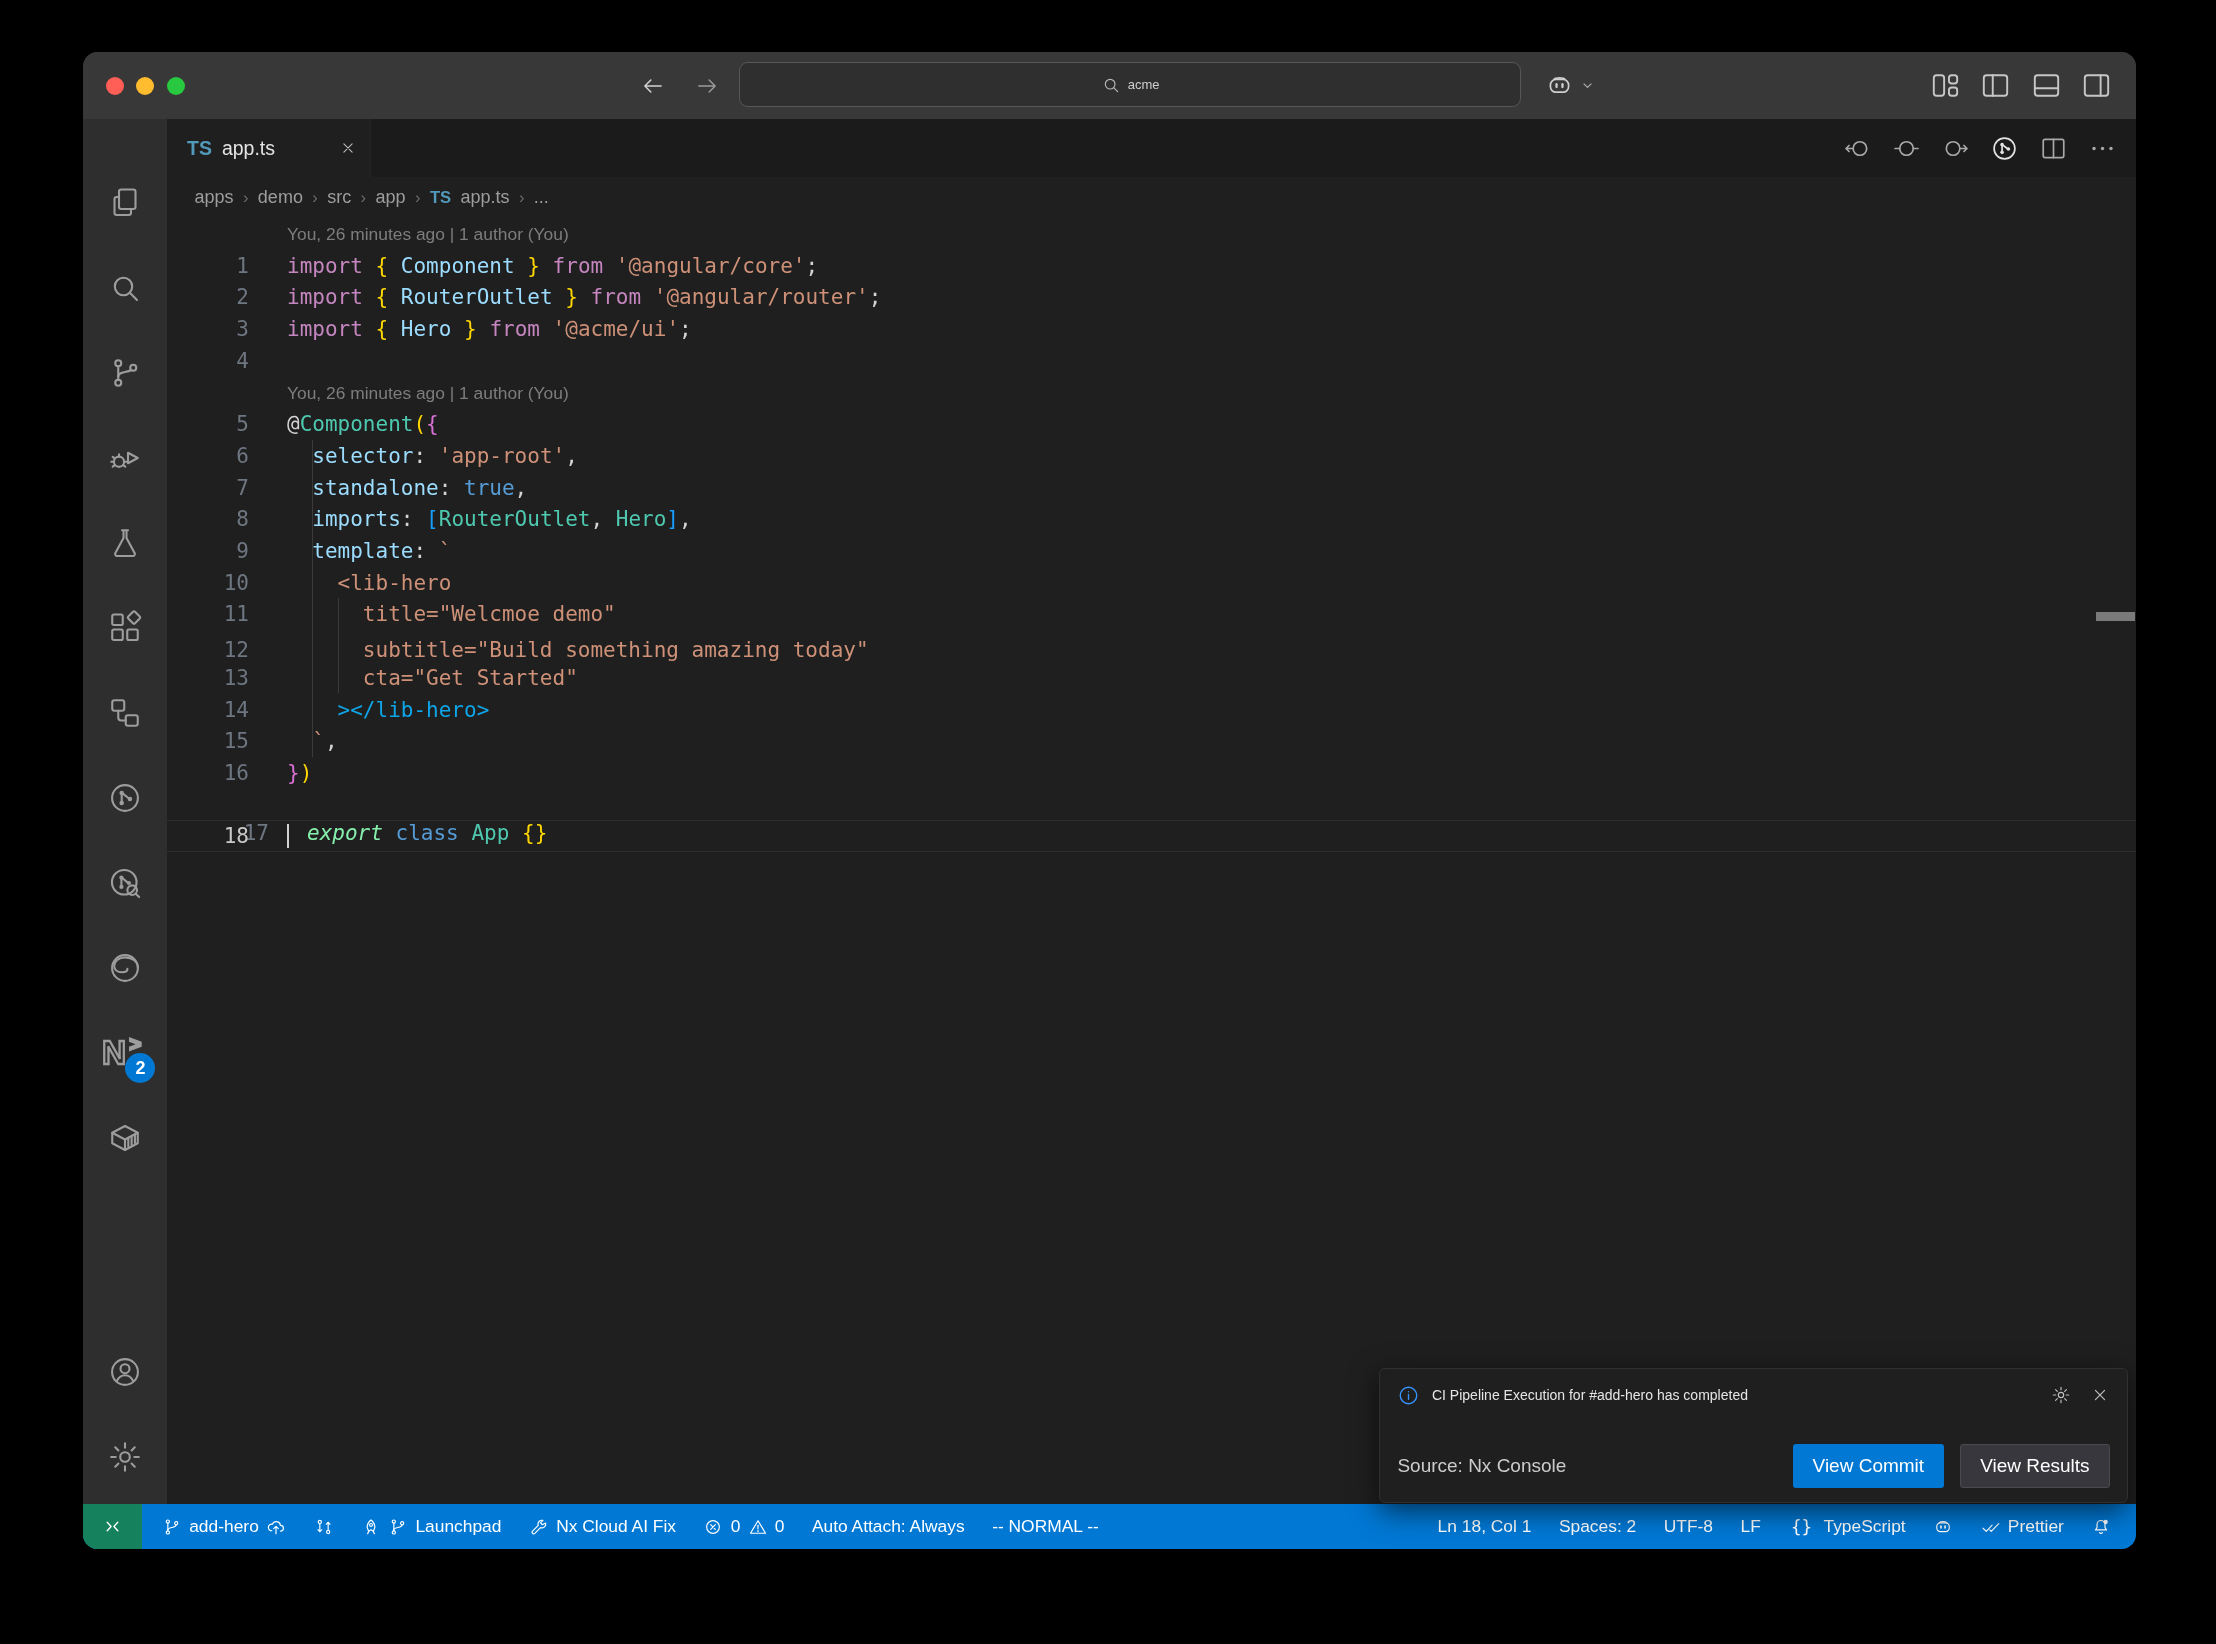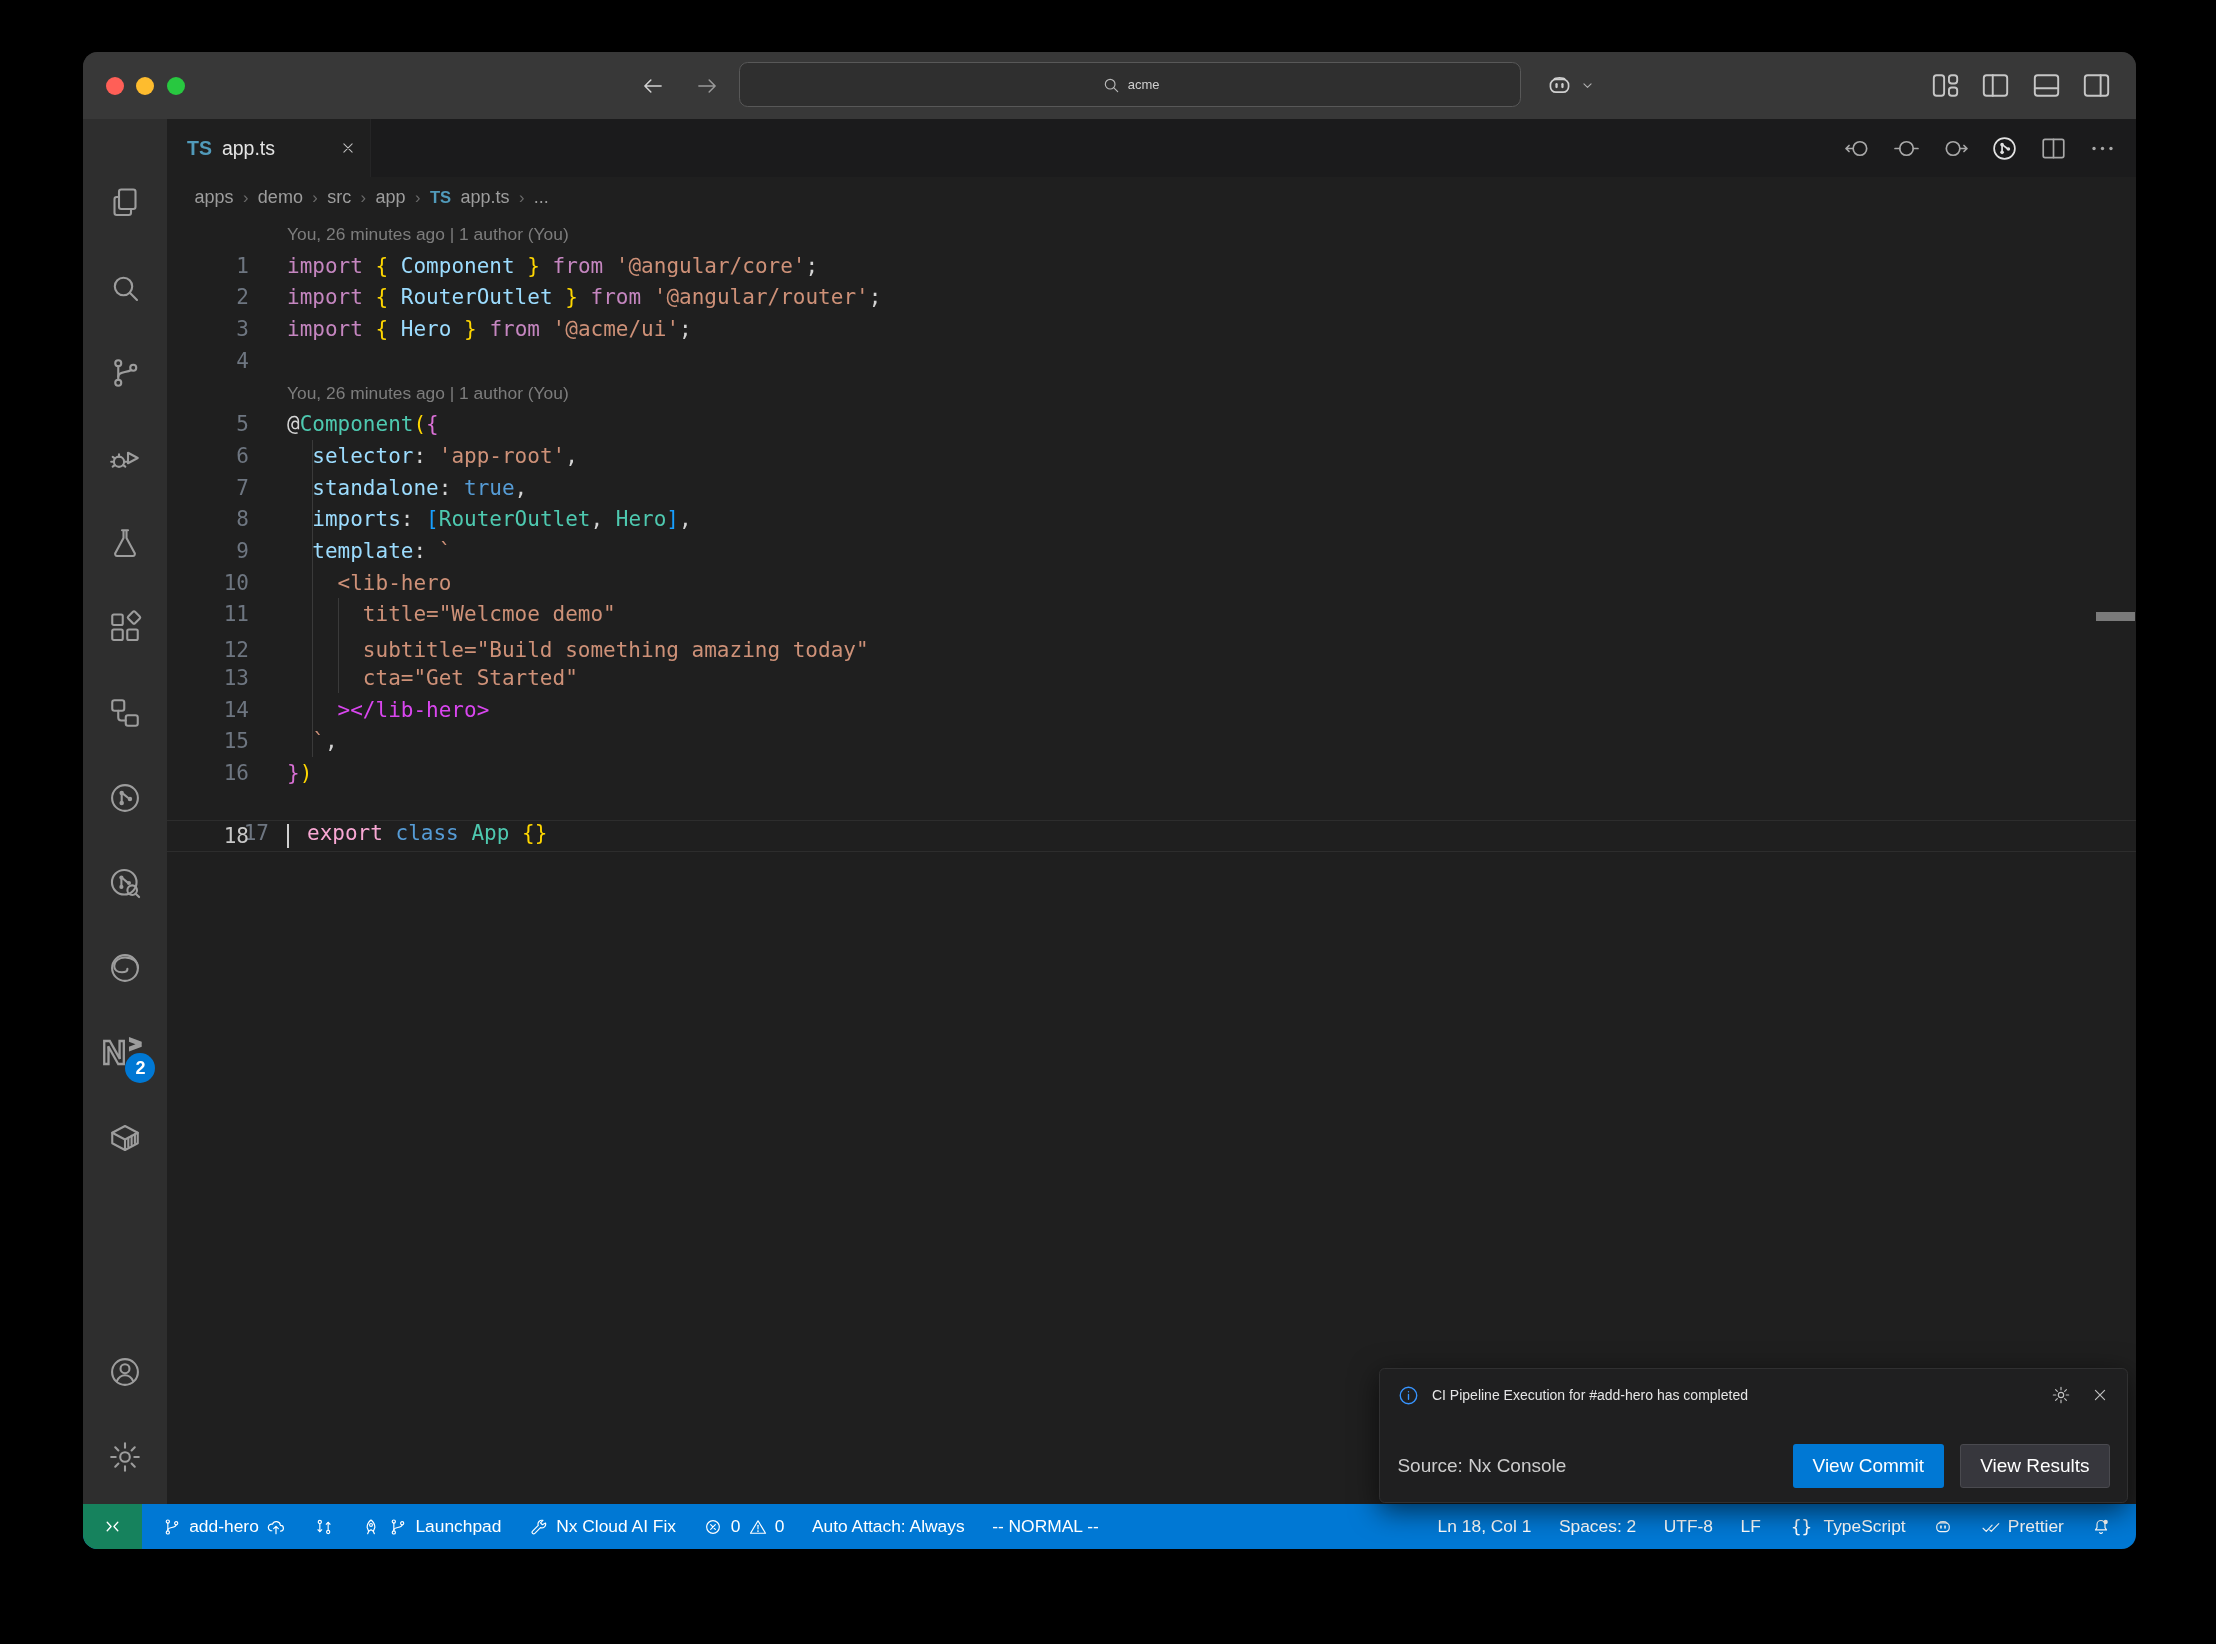--- a/index.html
+++ b/index.html
@@ -410,33 +410,33 @@
           <div class="crow" style="top: 412px; height: 32px; align-items: flex-end;">
             <div class="gut">12</div>
             <div class="ctext"><span style="color: rgb(206, 145, 120);">      subtitle="Build something amazing today"</span></div>
           </div>
           <div class="crow" style="top: 444px; height: 32px;">
             <div class="gut">13</div>
             <div class="ctext"><span style="color: rgb(206, 145, 120);">      cta="Get Started"</span></div>
           </div>
           <div class="crow" style="top: 476px; height: 32px;">
             <div class="gut">14</div>
-            <div class="ctext"><span style="color: #d946ef;">    &gt;&lt;/lib-hero&gt;</span></div>
+            <div class="ctext"><span style="color: #0ea5e9;">    &gt;&lt;/lib-hero&gt;</span></div>
           </div>
           <div class="crow" style="top: 507px; height: 32px;">
             <div class="gut">15</div>
             <div class="ctext"><span style="color: rgb(206, 145, 120);">  `</span><span style="color: rgb(212, 212, 212);">,</span></div>
           </div>
           <div class="crow" style="top: 539px; height: 32px;">
             <div class="gut">16</div>
             <div class="ctext"><span style="color: rgb(218, 112, 214);">}</span><span style="color: rgb(255, 215, 0);">)</span></div>
           </div>
           <div class="crow" style="top: 599px; height: 32px; padding-left: 20px;">
             <div class="gut">17</div>
-            <div class="ctext"><span style="color: #f9a8d4;">export</span><span style="color: rgb(212, 212, 212);"> </span><span style="color: rgb(86, 156, 214);">class</span><span style="color: rgb(212, 212, 212);"> </span><span style="color: rgb(78, 201, 176);">App</span><span style="color: rgb(212, 212, 212);"> </span><span style="color: rgb(255, 215, 0);">{}</span></div>
+            <div class="ctext"><span style="color: #86efac; font-style: italic;">export</span><span style="color: rgb(212, 212, 212);"> </span><span style="color: rgb(86, 156, 214);">class</span><span style="color: rgb(212, 212, 212);"> </span><span style="color: rgb(78, 201, 176);">App</span><span style="color: rgb(212, 212, 212);"> </span><span style="color: rgb(255, 215, 0);">{}</span></div>
           </div>
           <div class="crow current" style="top: 602px; height: 32px;">
             <div class="gut">18</div>
             <div class="ctext"><span class="cursorbar"></span></div>
           </div>
           <div class="iguide" style="left: 145px; top: 222px; height: 317px;"></div>
           <div class="iguide" style="left: 171px; top: 380px; height: 95px;"></div>
           <div class="ovr-mark" style="top: 394px;"></div>
         </div>
     </div>

